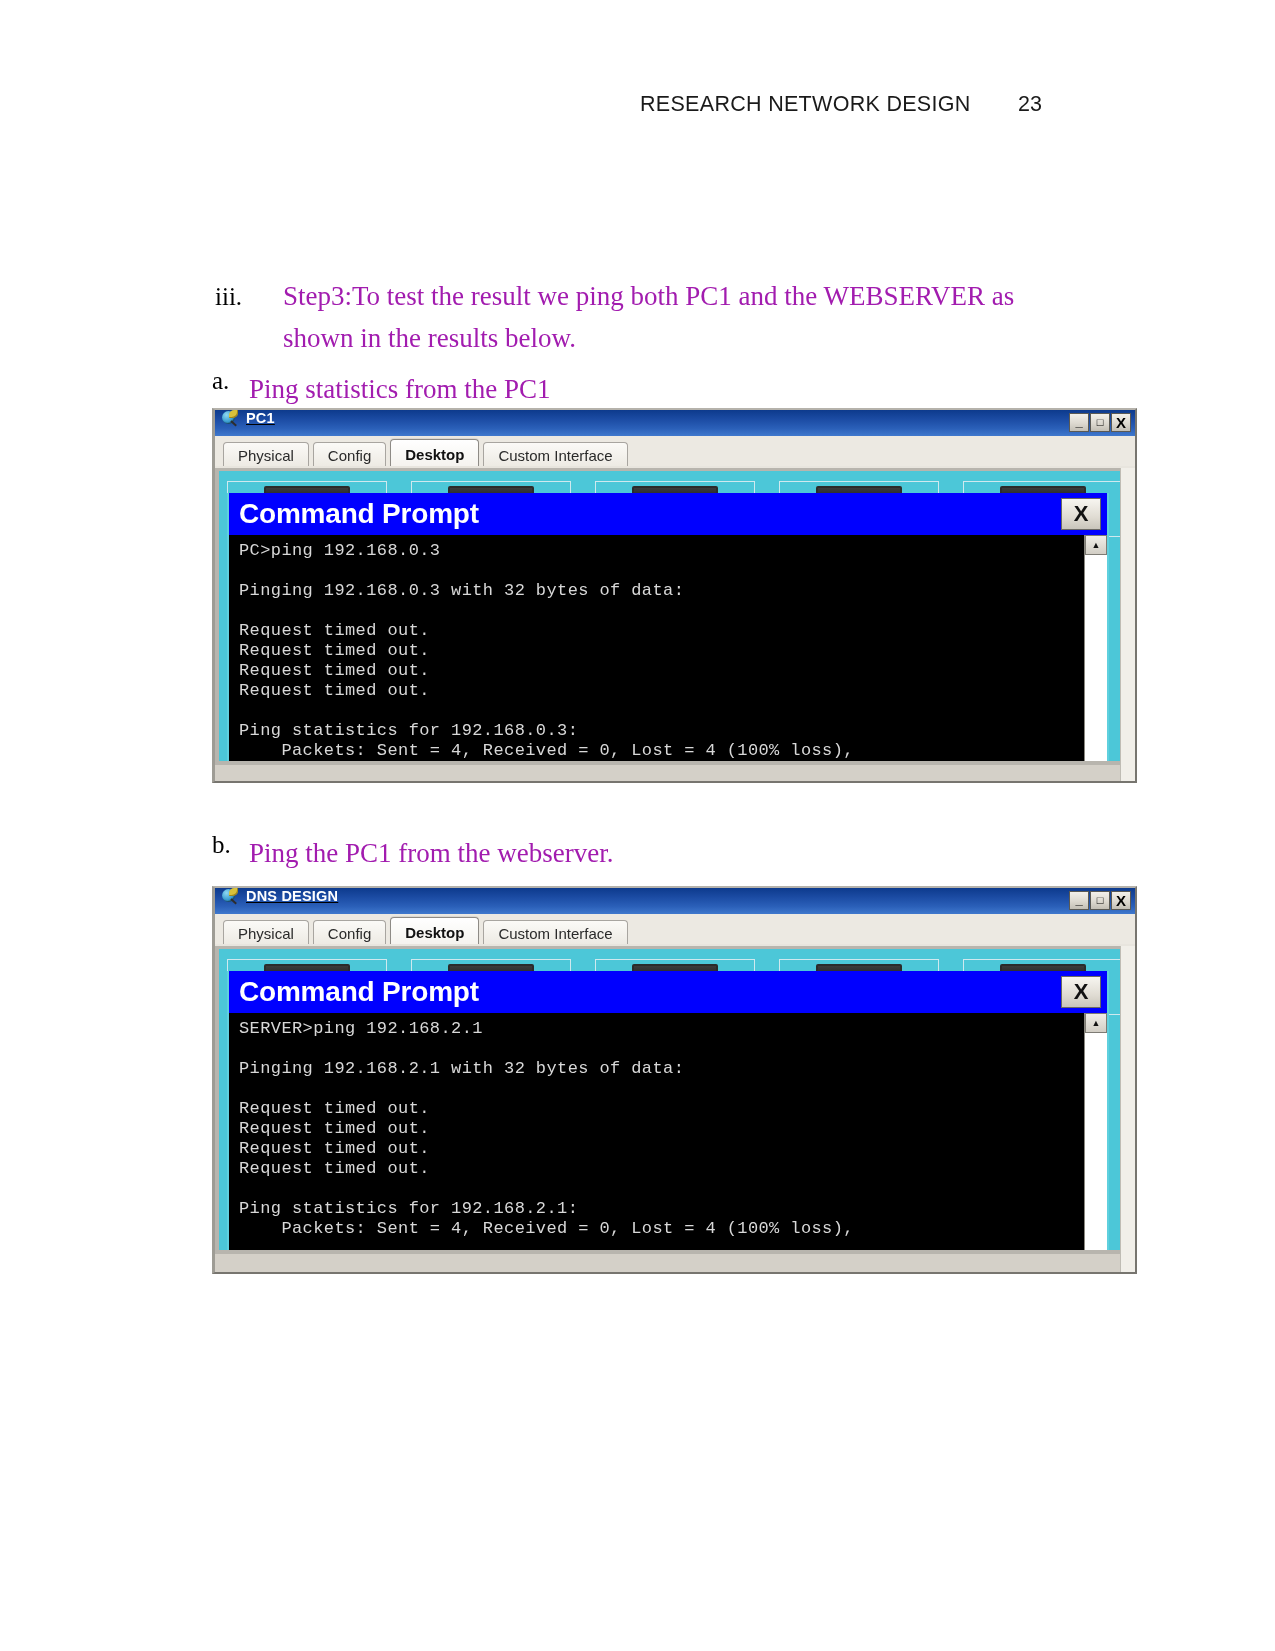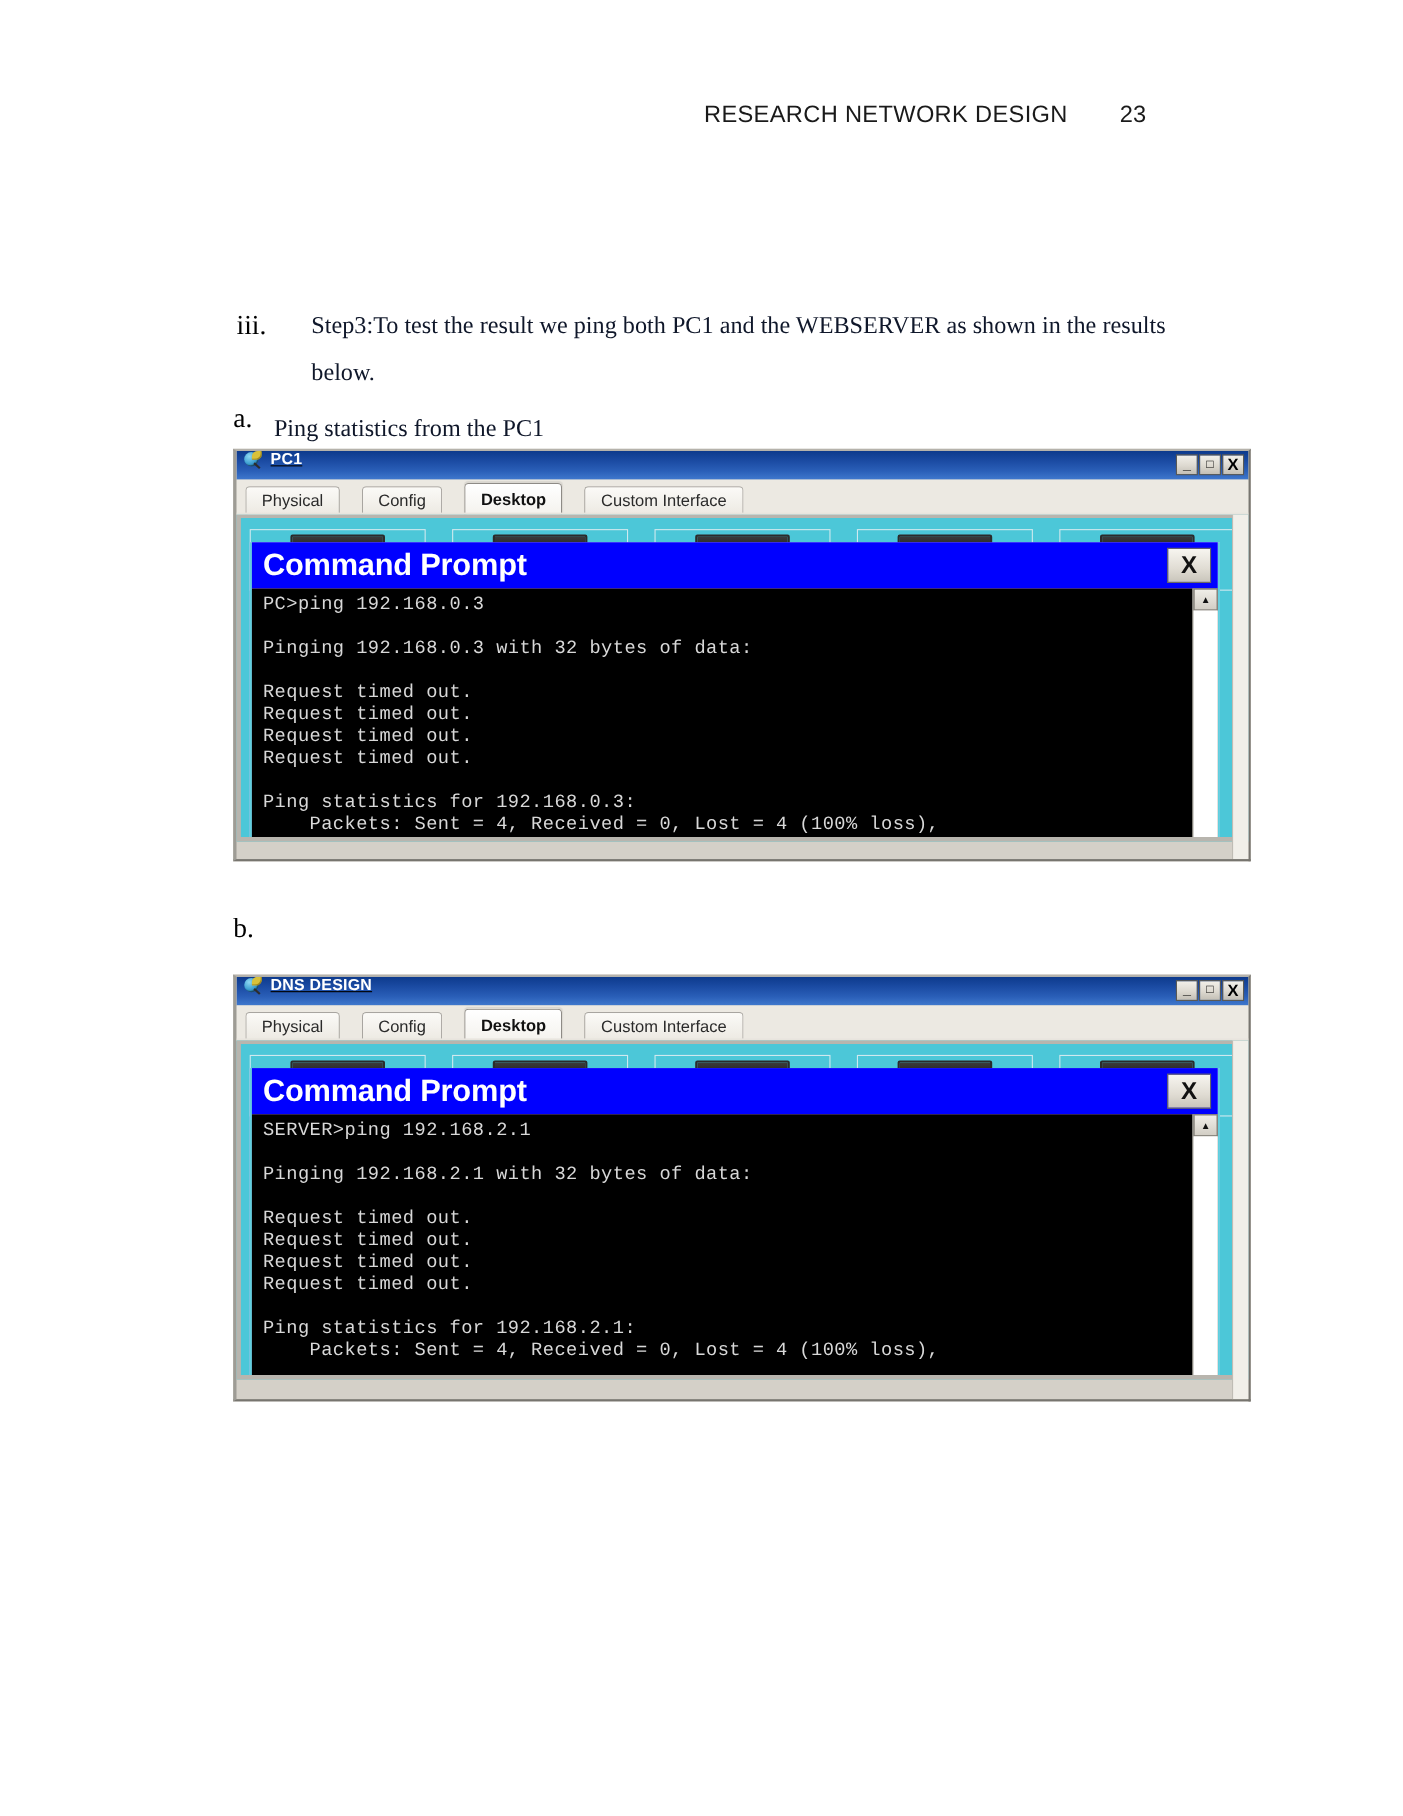--- a/index.html
+++ b/index.html
@@ -55,22 +55,22 @@
     padding: 0;
   }
   .li-marker {
     position: absolute;
     font-size: 25px;
     color: #000;
     line-height: 1;
   }
   .li-text {
     position: absolute;
-    font-size: 22px;
-    color: #0f172a;
+    font-size: 27px;
+    color: #a21caf;
     line-height: 42px;
   }
   #row-iii-marker { left: 215px; top: 9px; }
   #row-iii-text   { left: 283px; top: 0px; width: 800px; }
   #row-a-marker   { left: 212px; top: 93px; }
   #row-a-text     { left: 249px; top: 93px; }
   #row-b-marker   { left: 212px; top: 0px; }
   #row-b-text     { left: 249px; top: 0px; }
 
   .caption-b {
@@ -172,21 +172,20 @@
 
   
   .tabstrip {
     height: 32px;
     background: #ece9e2;
     display: flex;
     align-items: flex-end;
     padding: 4px 0 0 8px;
     box-sizing: border-box;
     position: relative;
-    gap: 16px;
   }
   .tabstrip::after {
     content: "";
     position: absolute;
     left: 0; right: 0; bottom: 0;
     height: 2px;
     background: #e8e5de;
   }
   .tab {
     height: 26px;
@@ -375,20 +374,21 @@
   <div class="para-iii">
     <span class="li-marker" id="row-iii-marker">iii.</span>
     <span class="li-text" id="row-iii-text">Step3:To test the result we ping both PC1 and the WEBSERVER as shown in the results below.</span>
     <span class="li-marker" id="row-a-marker">a.</span>
     <span class="li-text" id="row-a-text">Ping statistics from the PC1</span>
   </div>
 </div>
 
 <div class="caption-b">
   <span class="li-marker" id="row-b-marker">b.</span>
+  <span class="li-text" id="row-b-text">Ping the PC1 from the webserver.</span>
 </div>
 
 <div class="pt-window" id="window-pc1">
   <div class="titlebar">
     <span class="tb-icon">
       <span class="globe"></span>
         <span class="leaf"></span>
         <span class="handle"></span>
     </span>
     <span class="tb-title">PC1</span>

